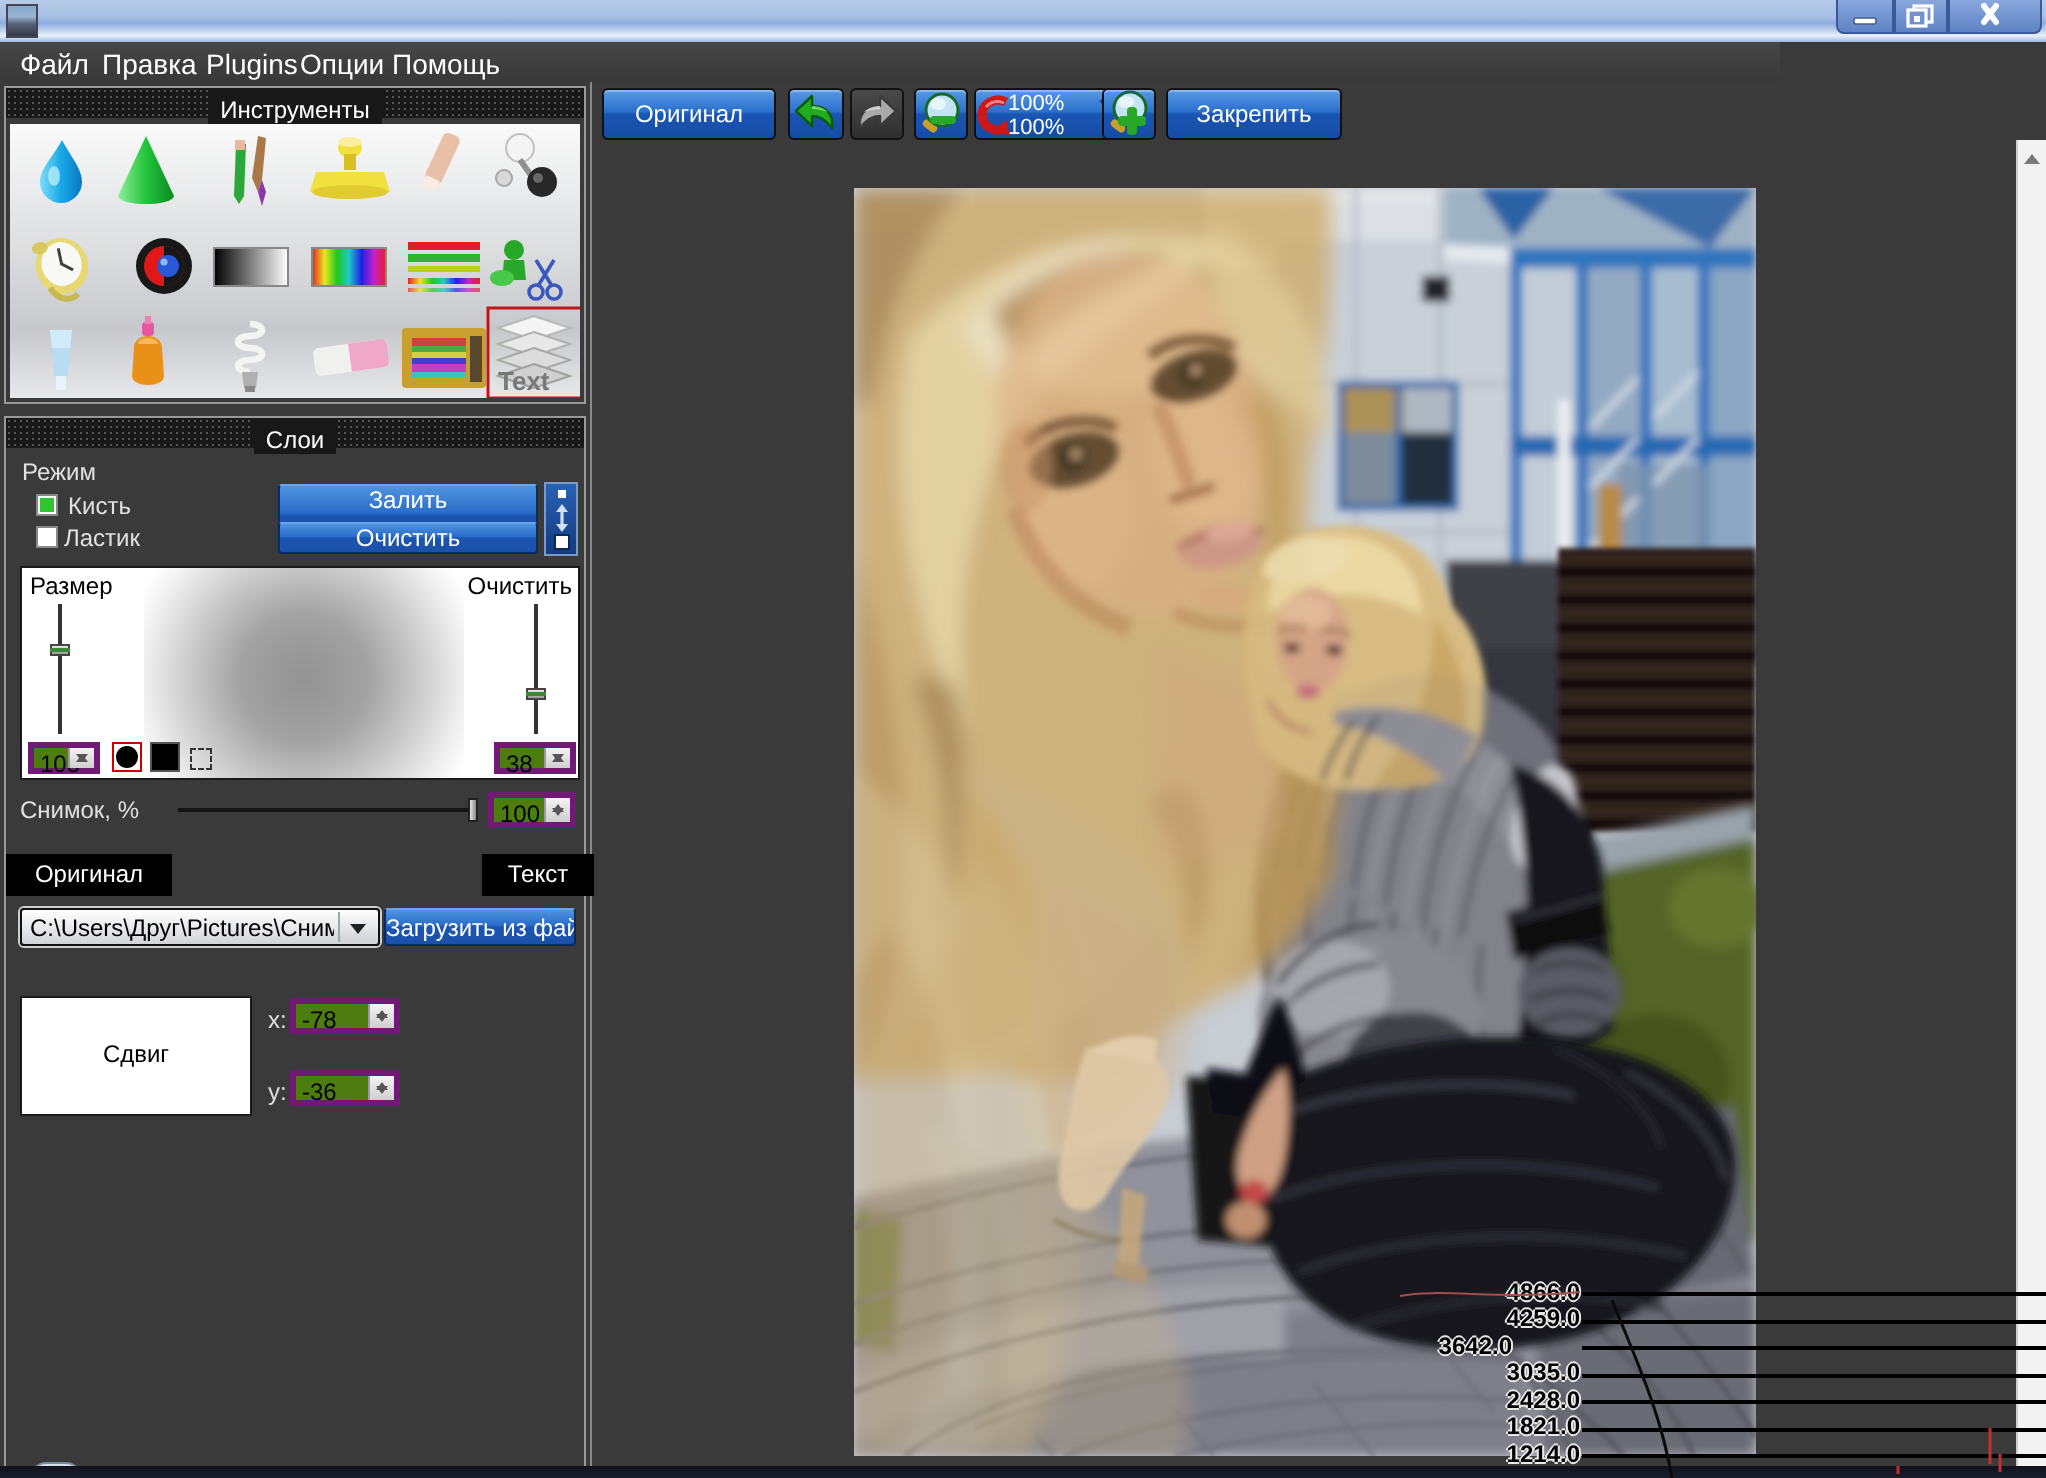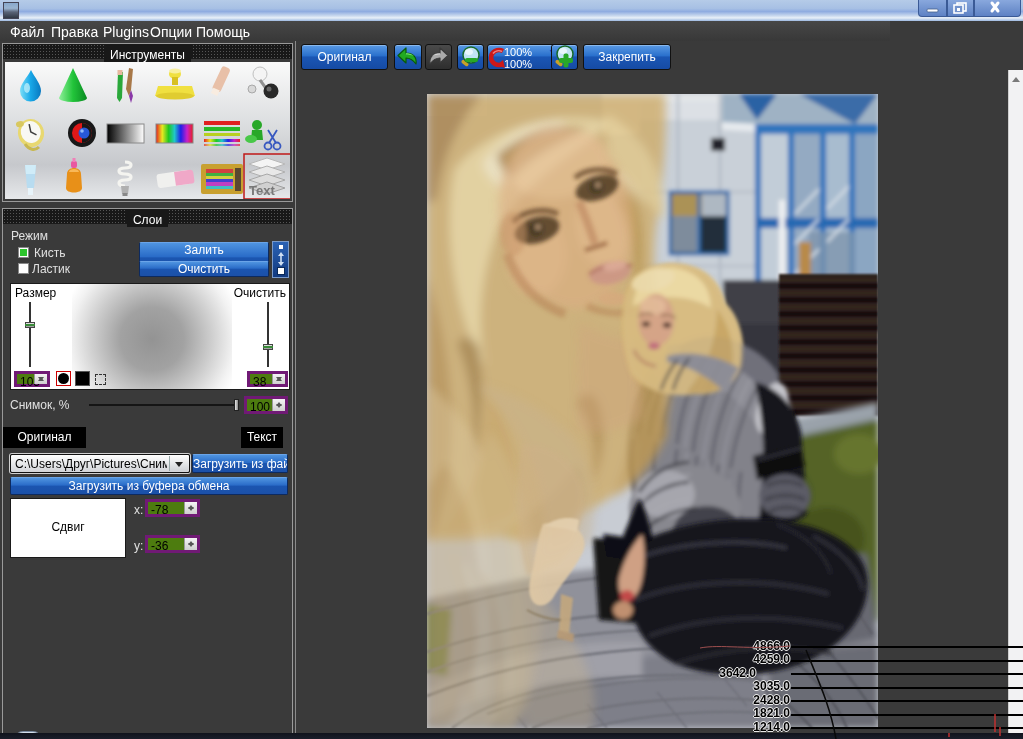--- a/index.html
+++ b/index.html
@@ -238,29 +238,28 @@
           </div>
   </div>
   <div class="lbl" style="left:7px;top:189px">Снимок, %</div>
   <div style="position:absolute;left:86px;top:195px;width:150px;height:2px;background:#151515"></div>
   <div style="position:absolute;left:231px;top:190px;width:5px;height:12px;background:linear-gradient(90deg,#e8e8e8,#888);border:1px solid #222"></div>
   <div class="spin" style="left:241px;top:187px;width:44px;height:18px">
           <span class="v">100</span>
           <span class="spbtns"></span>
         </div>
   <div class="tab" style="left:0px;width:83px;top:218px">Оригинал</div>
-  <div class="tab" style="left:238px;width:42px;top:218px">Текст</div>
+  <div class="tab" style="left:238px;width:56px;top:218px">Текст</div>
   <div id="combo" style="position:absolute;left:7px;top:245px;width:180px;height:19px;background:linear-gradient(#ffffff,#d2d4d8);border:1px solid #111;border-radius:2px;box-shadow:0 0 0 1px #cfcfcf">
     <div style="position:absolute;left:4px;top:2px;font-size:12px;color:#000;white-space:nowrap;overflow:hidden;width:152px">C:\Users\Друг\Pictures\Снимок</div>
     <div style="position:absolute;right:1px;top:1px;width:19px;height:15px;background:linear-gradient(#fcfcfc,#cfd2d6);border-left:1px solid #9aa">
       <div style="position:absolute;left:5px;top:6px;border-left:4px solid transparent;border-right:4px solid transparent;border-top:5px solid #222"></div>
     </div>
   </div>
   <div class="bluebtn" style="left:189px;top:245px;width:96px;height:19px;line-height:18px;font-size:12px;white-space:nowrap;overflow:hidden">Загрузить из файл</div>
-  <div class="bluebtn" style="left:7px;top:268px;width:278px;height:18px;line-height:17px">Загрузить из буфера обмена</div>
   <div class="wbox" style="left:7px;top:289px;width:116px;height:60px">
           <div style="position:absolute;left:0;right:0;top:21px;text-align:center;font-size:12px;color:#000">Сдвиг</div>
         </div>
   <div class="lbl" style="left:131px;top:294px">x:</div>
   <div class="spin" style="left:142px;top:290px;width:55px;height:18px">
           <span class="v">-78</span>
           <span class="spbtns"></span>
         </div>
   <div class="lbl" style="left:131px;top:330px">y:</div>
   <div class="spin" style="left:142px;top:326px;width:55px;height:18px">

